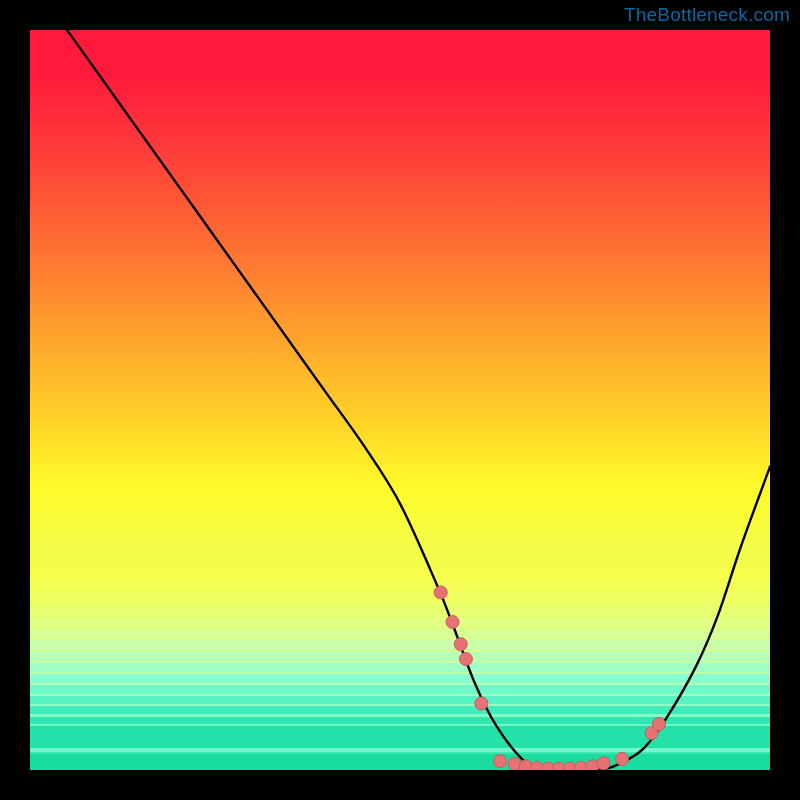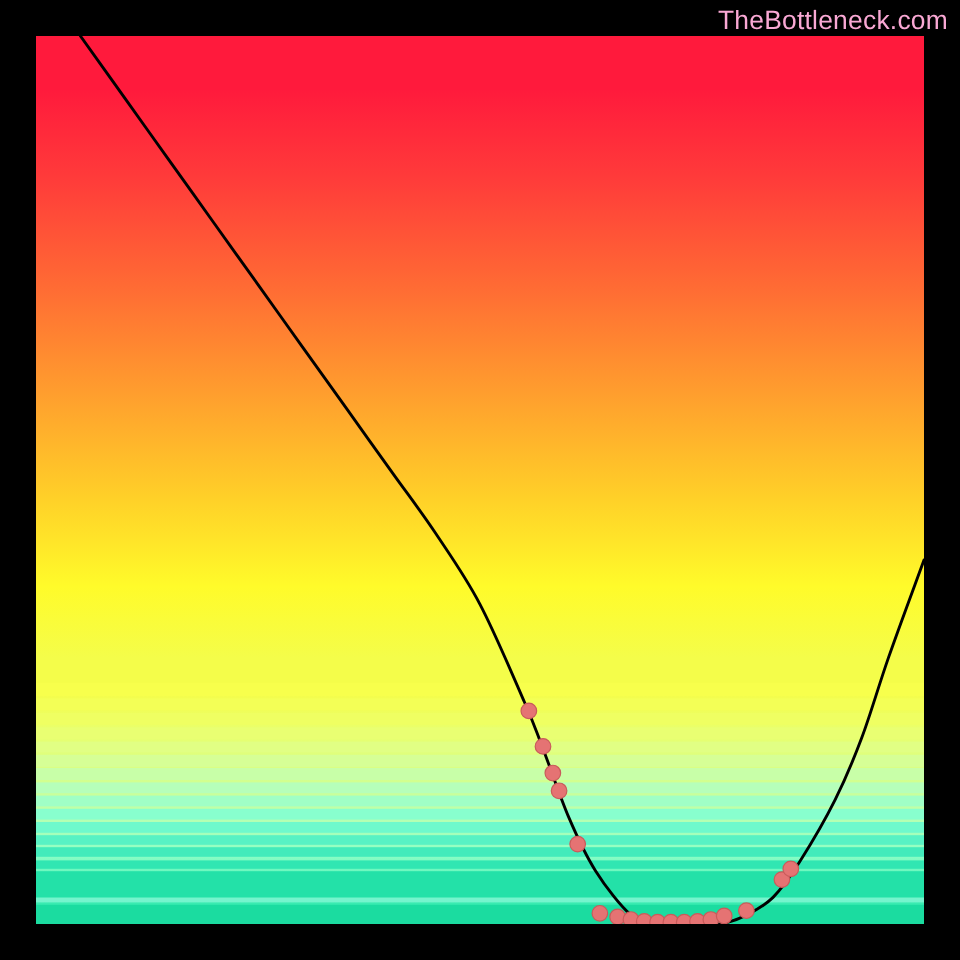--- a/index.html
+++ b/index.html
@@ -13,22 +13,22 @@
   }
   .stage {
     position: relative;
     width: 800px;
     height: 800px;
   }
   .watermark {
     position: absolute;
     top: 4px;
     right: 10px;
-    color: #f9a8d4;
-    font-size: 22px;
+    color: #0369a1;
+    font-size: 19px;
     font-weight: 500;
     letter-spacing: 0.2px;
     z-index: 50;
   }
   
   .plot {
     position: absolute;
     left: 30px;
     top: 30px;
     width: 740px;

